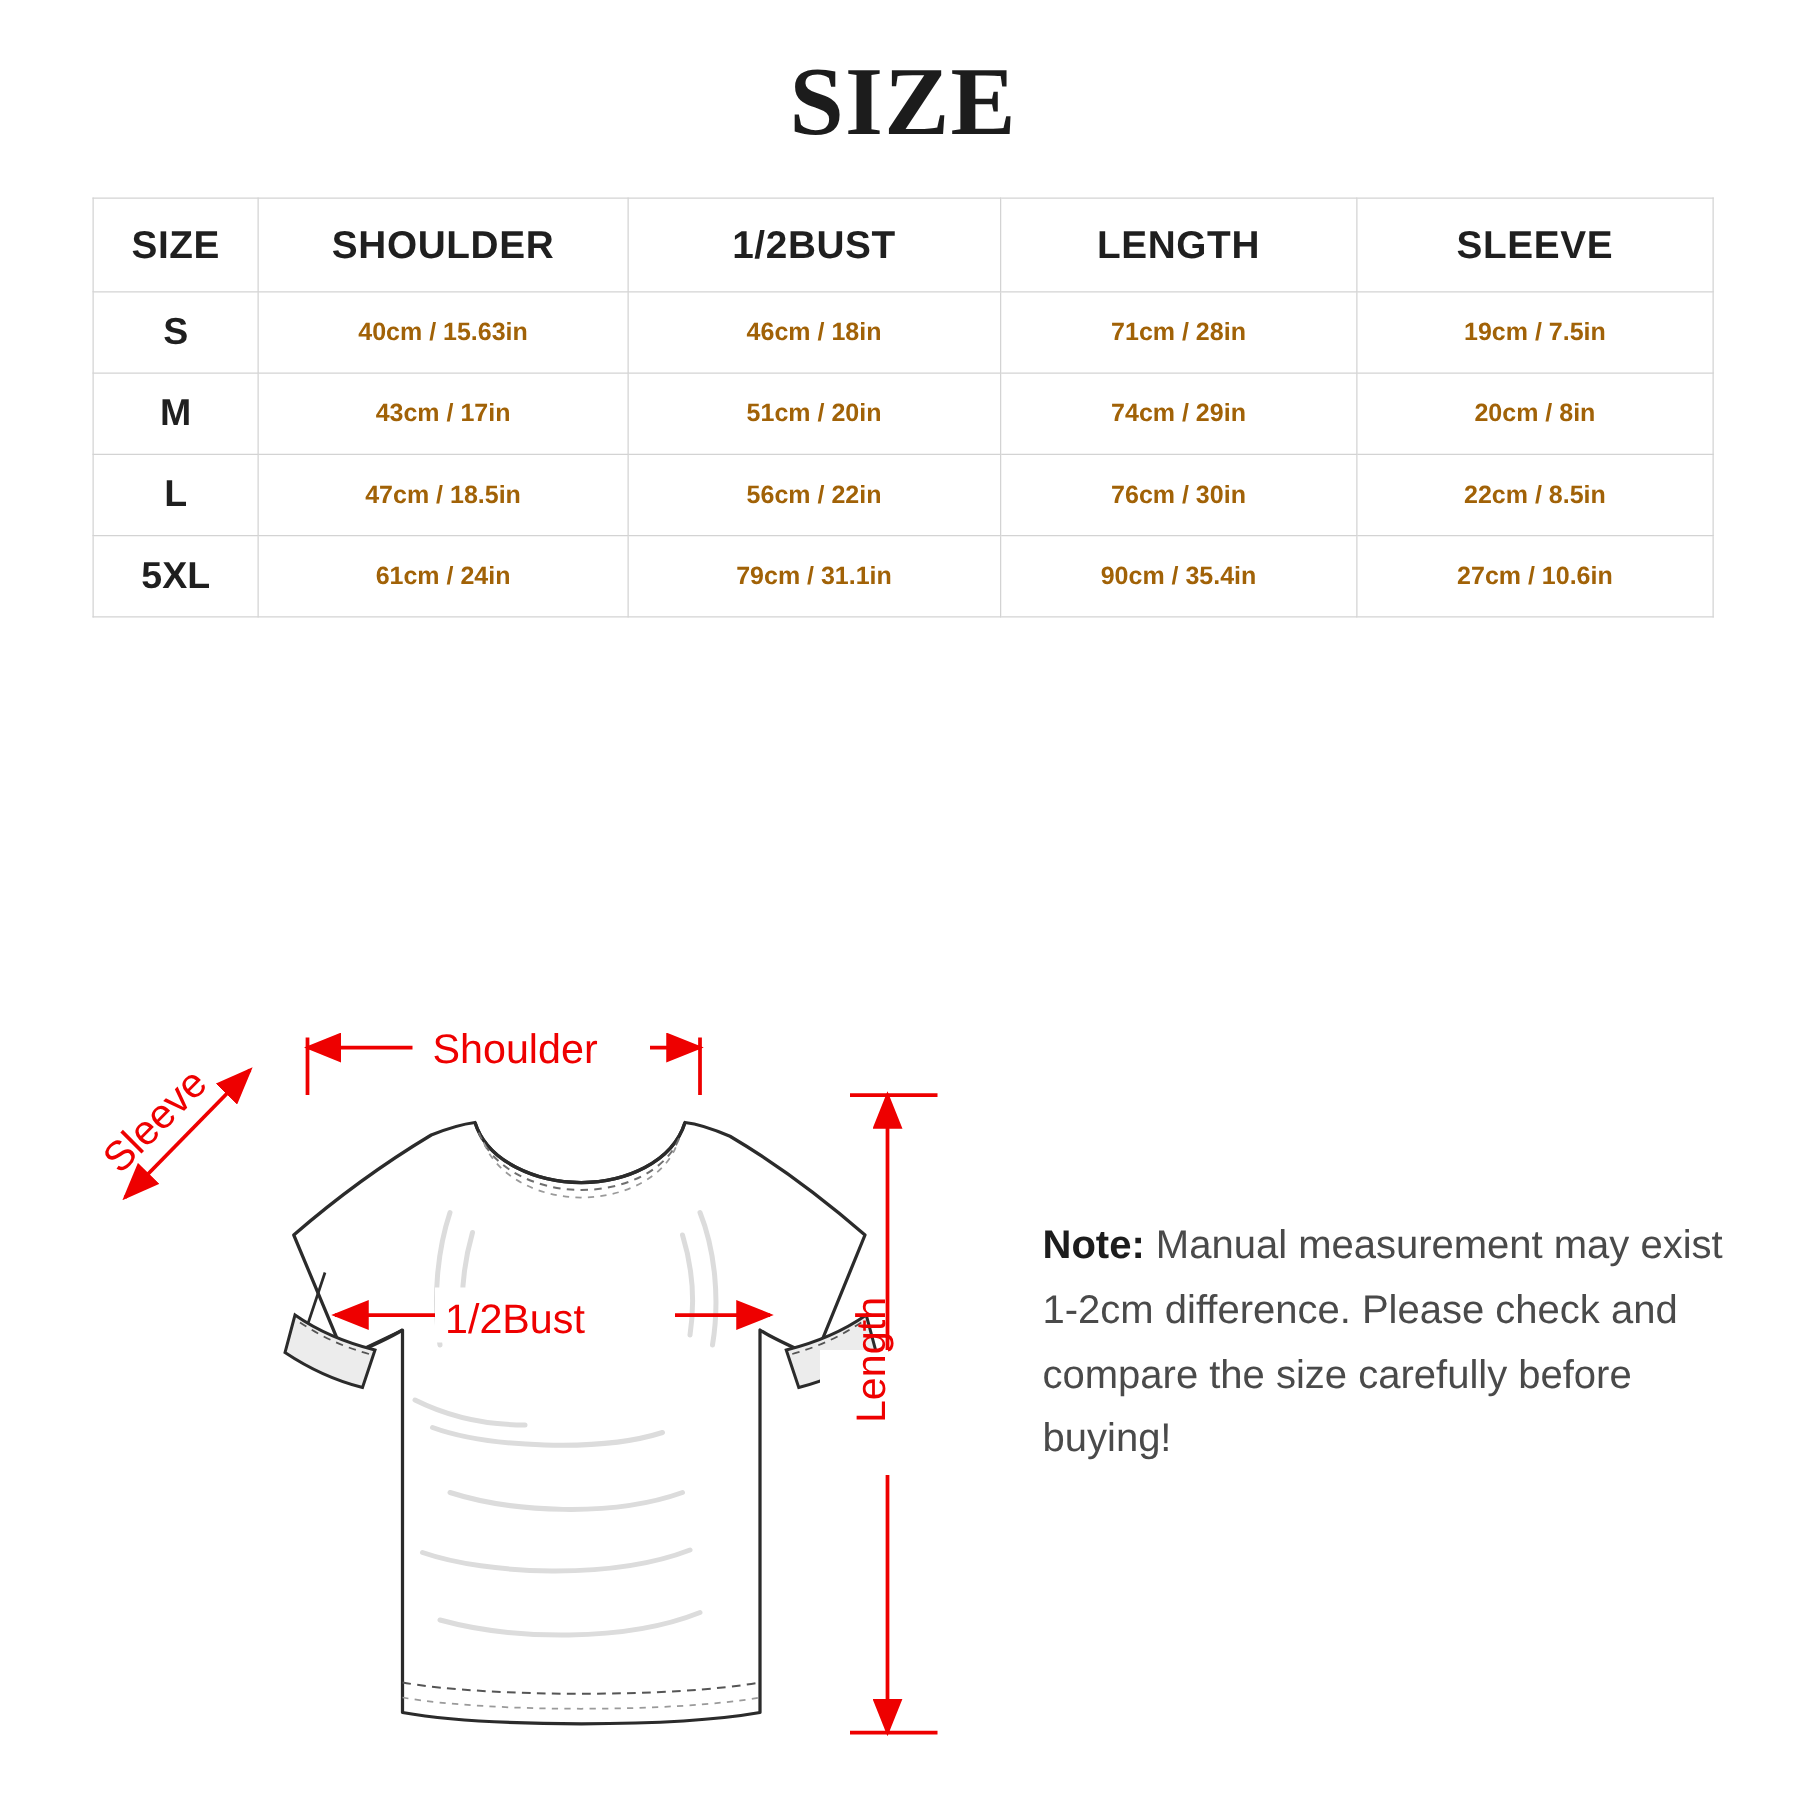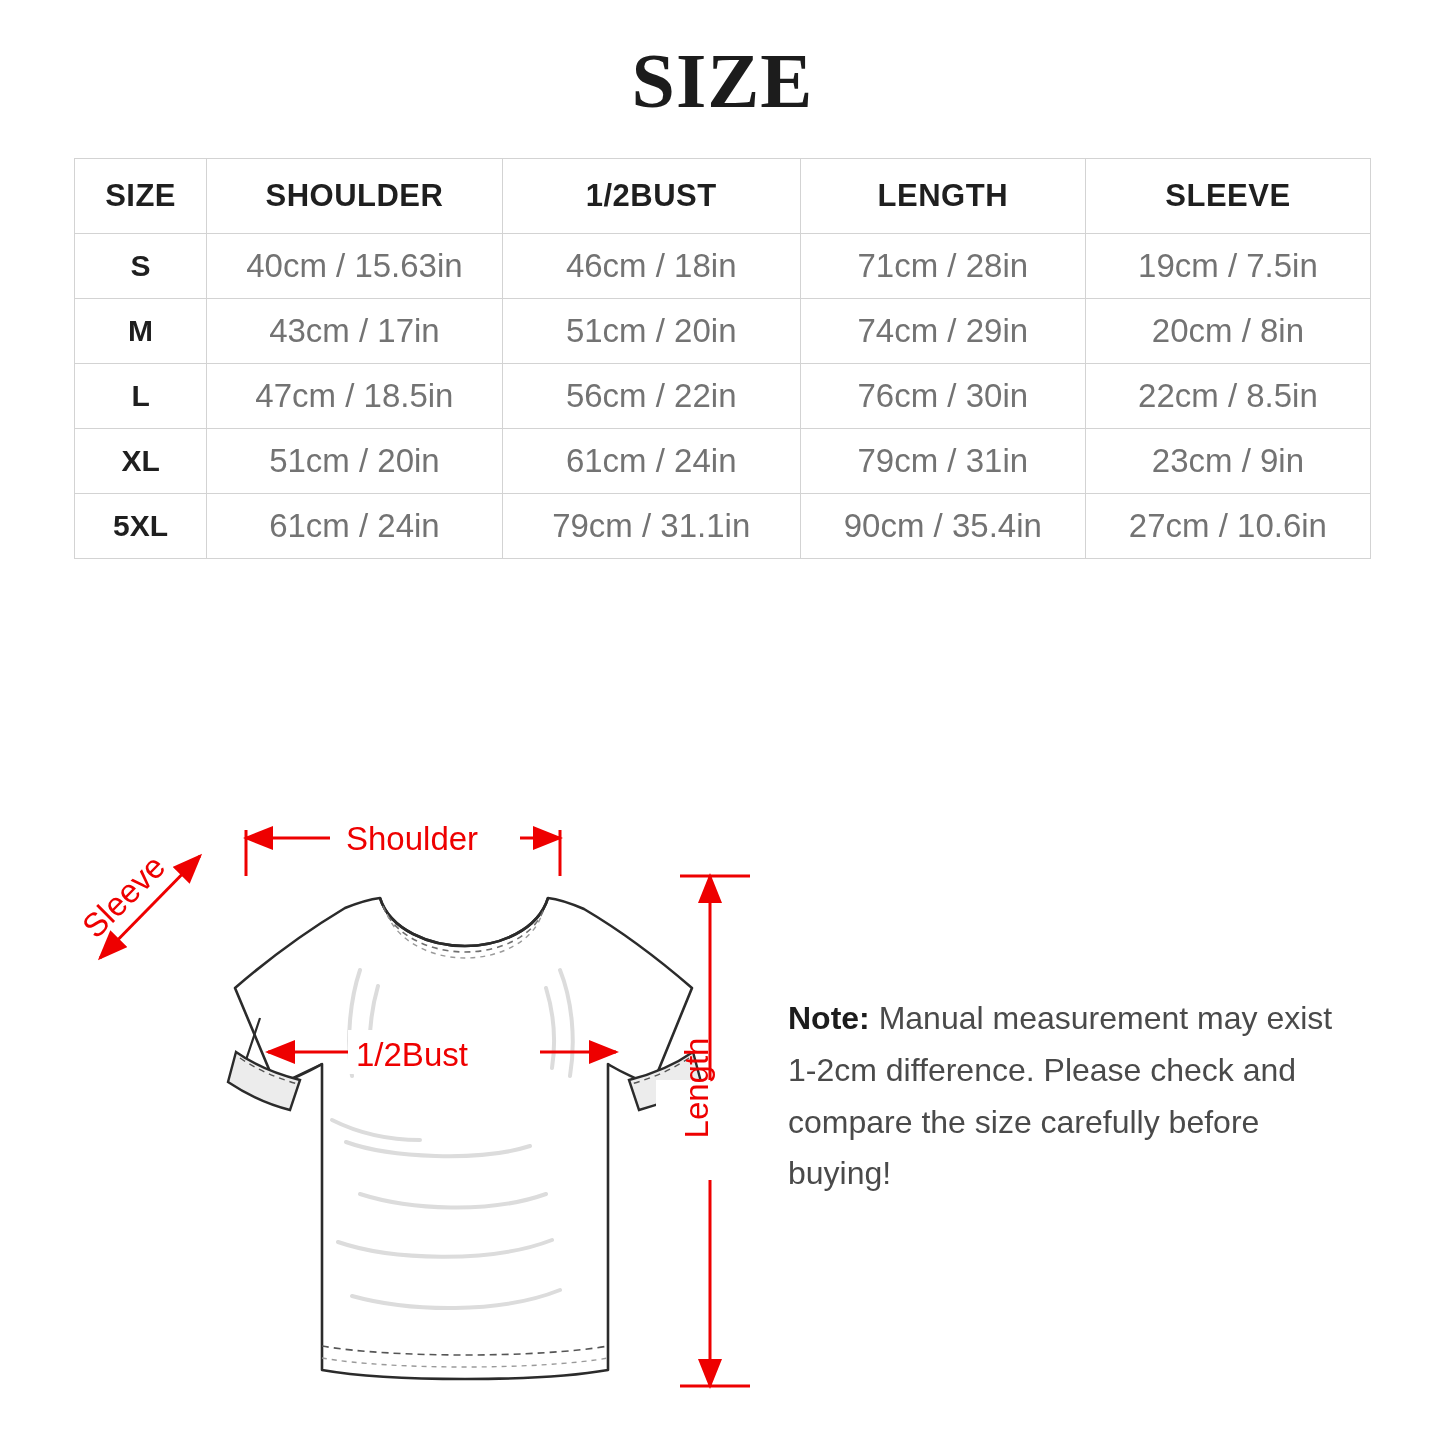--- a/index.html
+++ b/index.html
@@ -56,22 +56,23 @@
     font-weight: normal;
   }
   table.size-table thead th {
     height: 74px;
     font-size: 31px;
     font-weight: bold;
     color: #1f1f1f;
     letter-spacing: 0.5px;
   }
   table.size-table tbody td {
-    font-size: 33px;
-    color: #737373;
+    font-size: 20px;
+    color: #a16207;
+    font-weight: bold;
   }
   table.size-table tbody td.size-cell {
     font-size: 30px;
     font-weight: bold;
     color: #1f1f1f;
   }
   col.c-size { width: 10.2%; }
   col.c-shoulder { width: 22.8%; }
   col.c-bust { width: 23.0%; }
   col.c-length { width: 22.0%; }
@@ -84,26 +85,25 @@
     left: 60px;
     width: 740px;
     height: 620px;
   }
   .diagram svg { display: block; }
 
   
   .note {
     position: absolute;
     top: 970px;
-    left: 788px;
+    left: 834px;
     width: 580px;
     font-size: 32px;
     line-height: 1.62;
     color: #4a4a4a;
-    margin-top: 23px;
   }
   .note b {
     color: #1c1c1c;
     font-weight: bold;
   }
 </style>
 </head>
 <body>
 
 <div id="page">
@@ -142,27 +142,20 @@
           <td>51cm / 20in</td>
           <td>74cm / 29in</td>
           <td>20cm / 8in</td>
         </tr>
         <tr>
           <td class="size-cell">L</td>
           <td>47cm / 18.5in</td>
           <td>56cm / 22in</td>
           <td>76cm / 30in</td>
           <td>22cm / 8.5in</td>
-        </tr>
-        <tr>
-          <td class="size-cell">XL</td>
-          <td>51cm / 20in</td>
-          <td>61cm / 24in</td>
-          <td>79cm / 31in</td>
-          <td>23cm / 9in</td>
         </tr>
         <tr>
           <td class="size-cell">5XL</td>
           <td>61cm / 24in</td>
           <td>79cm / 31.1in</td>
           <td>90cm / 35.4in</td>
           <td>27cm / 10.6in</td>
         </tr>
       </tbody>
     </table>

